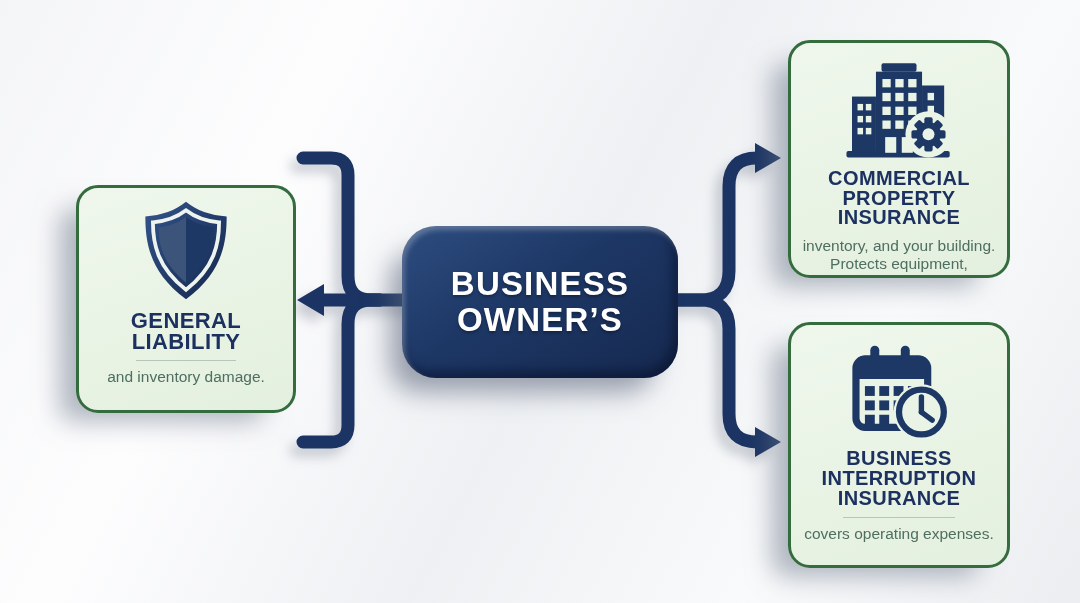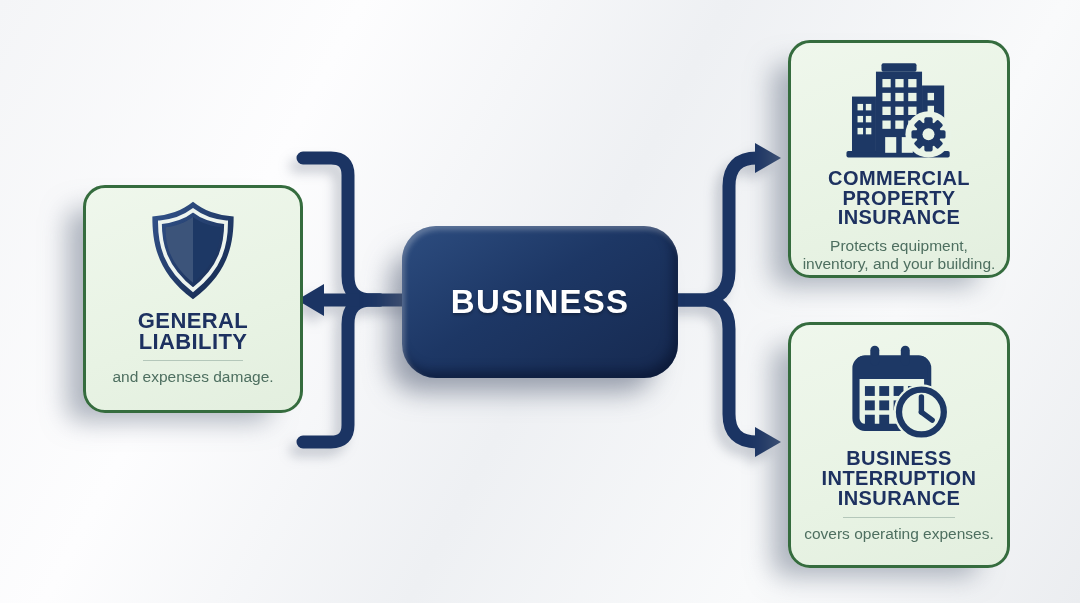--- a/index.html
+++ b/index.html
@@ -30,21 +30,21 @@
     z-index: 2;
     background: linear-gradient(160deg, #eff7ec 0%, #e8f3e4 60%, #e3efdf 100%);
     border: 3px solid #356c3e;
     border-radius: 22px;
     box-shadow: -24px 16px 26px -8px rgba(112,122,140,0.55);
     display: flex;
     flex-direction: column;
     align-items: center;
     text-align: center;
   }
-  .card-left   { left: 83px;  top: 185px; width: 220px; height: 228px; }
+  .card-left   { left: 76px;  top: 185px; width: 220px; height: 228px; }
   .card-tr     { left: 788px; top: 40px;  width: 222px; height: 238px; }
   .card-br     { left: 788px; top: 322px; width: 222px; height: 246px; }
 
   .icon-wrap { flex: 0 0 auto; display: flex; align-items: center; justify-content: center; }
   .card-left .icon-wrap { margin-top: 10px; height: 106px; }
   .card-tr   .icon-wrap { margin-top: 12px; height: 108px; }
   .card-br   .icon-wrap { margin-top: 14px; height: 104px; }
 
   .card-title {
     color: #1d3160;
@@ -119,20 +119,21 @@
     <g fill="#1b3463" stroke="none">
       <polygon points="297,300 324,284 324,316"></polygon>
       <polygon points="781,158 755,143 755,173"></polygon>
       <polygon points="781,442 755,427 755,457"></polygon>
     </g>
   </svg>
 
   <div class="center-box">
     <div class="center-title">
       <span>BUSINESS</span>
+      <span>OWNER’S</span>
     </div>
   </div>
 
   <div class="card card-left">
     <div class="icon-wrap">
       <svg width="96" height="104" viewBox="0 0 100 110" xmlns="http://www.w3.org/2000/svg">
         <defs>
           <linearGradient id="shGrad" x1="0" y1="0" x2="1" y2="1">
             <stop offset="0" stop-color="#33548c"></stop>
             <stop offset="1" stop-color="#14274c"></stop>
@@ -143,21 +144,21 @@
         <path d="M50 19 C58 25 68 28.6 79 29.8 C79 48 75 68 50 88.5 C25 68 21 48 21 29.8 C32 28.6 42 25 50 19 Z" fill="#1d3865"></path>
         <path d="M50 19 C42 25 32 28.6 21 29.8 C21 48 25 68 50 88.5 Z" fill="rgba(255,255,255,0.14)"></path>
       </svg>
     </div>
     <div class="card-title">
       <span>GENERAL</span>
       <span>LIABILITY</span>
     </div>
     <div class="divider"></div>
     <div class="card-desc">
-      <span>and expenses damage.</span>
+      <span>and inventory damage.</span>
     </div>
   </div>
 
   <div class="card card-tr">
     <div class="icon-wrap">
       <svg width="122" height="106" viewBox="0 0 130 115" xmlns="http://www.w3.org/2000/svg">
         <g fill="#1d3865">
           <rect x="8" y="103" width="112" height="7" rx="2"></rect>
           <rect x="14" y="44" width="26" height="61"></rect>
           <rect x="90" y="32" width="24" height="73"></rect>
@@ -205,22 +206,22 @@
           <circle r="6.5" fill="#e9f4e7"></circle>
         </g>
       </svg>
     </div>
     <div class="card-title">
       <span>COMMERCIAL</span>
       <span>PROPERTY</span>
       <span>INSURANCE</span>
     </div>
     <div class="card-desc">
+      <span>inventory, and your building.</span>
       <span>Protects equipment,</span>
-      <span>inventory, and your building.</span>
     </div>
   </div>
 
   <div class="card card-br">
     <div class="icon-wrap">
       <svg width="104" height="100" viewBox="0 0 116 111" xmlns="http://www.w3.org/2000/svg">
 
         <rect x="10" y="20" width="80" height="76" rx="10" fill="#e9f4e7" stroke="#1d3865" stroke-width="8"></rect>
         <path d="M20 16 H80 Q90 16 90 26 V42 H10 V26 Q10 16 20 16 Z" fill="#1d3865"></path>
 

